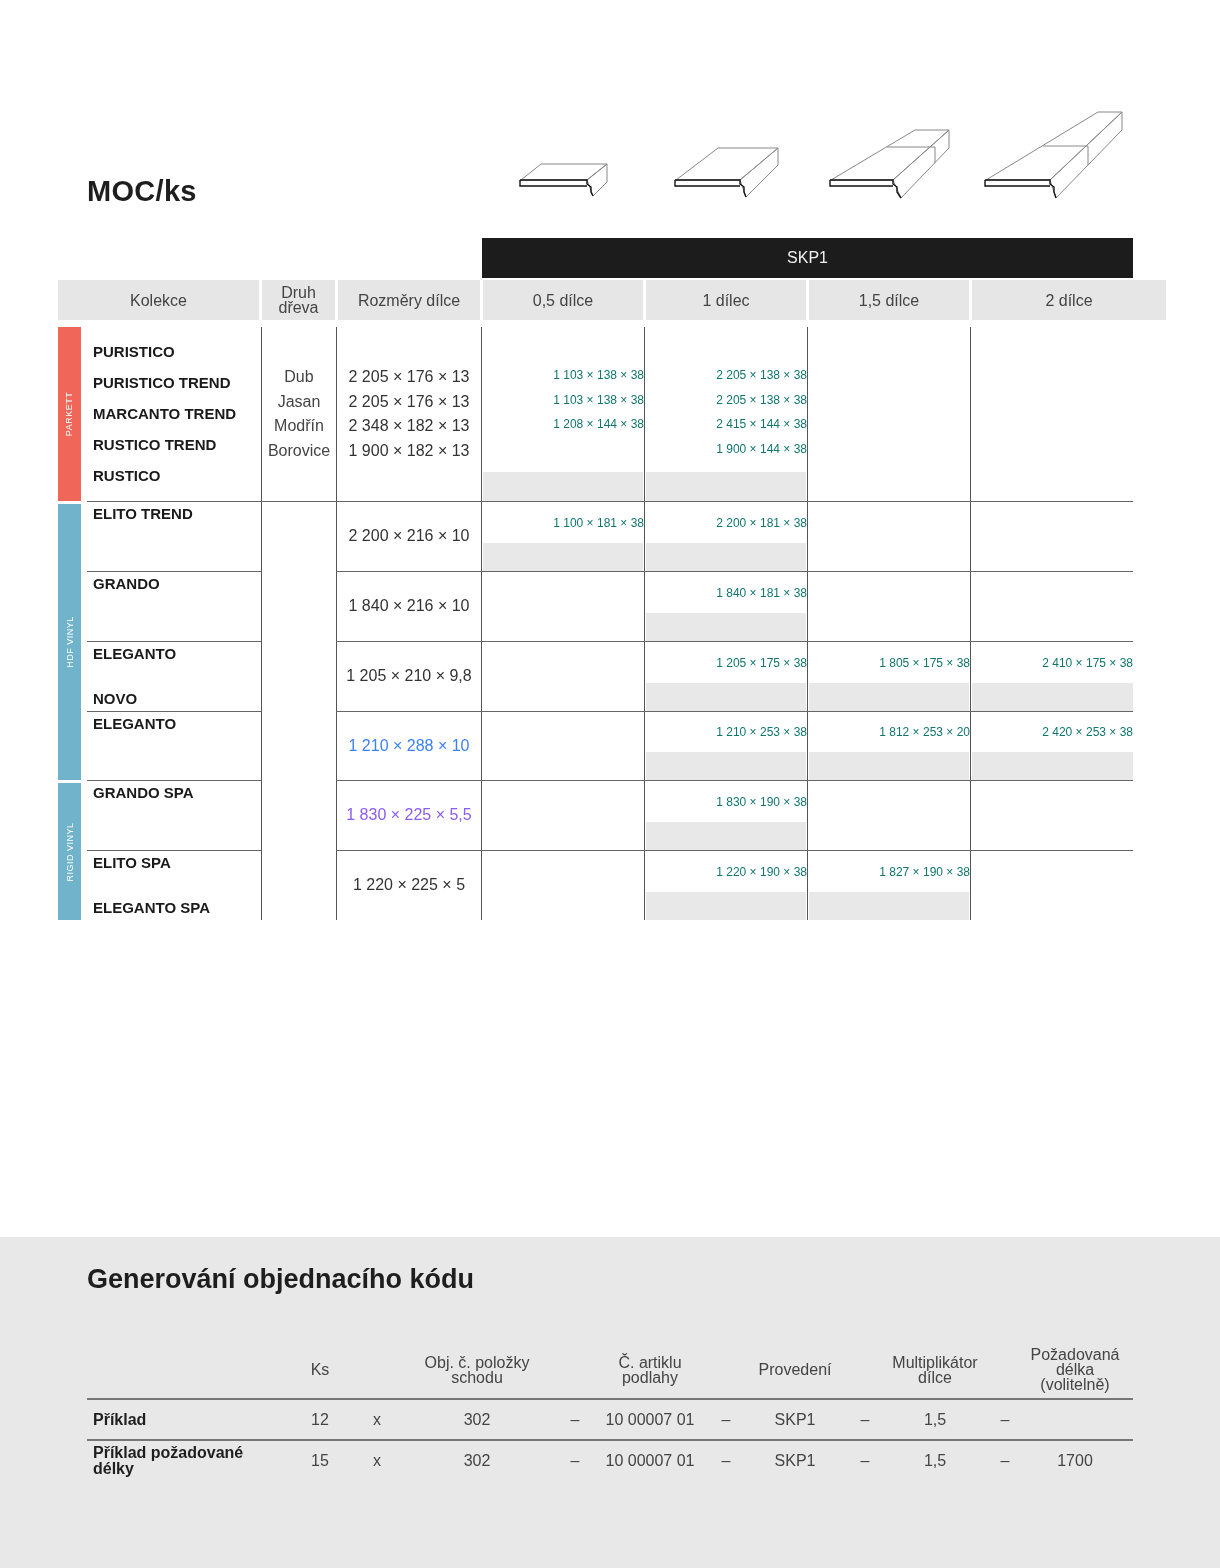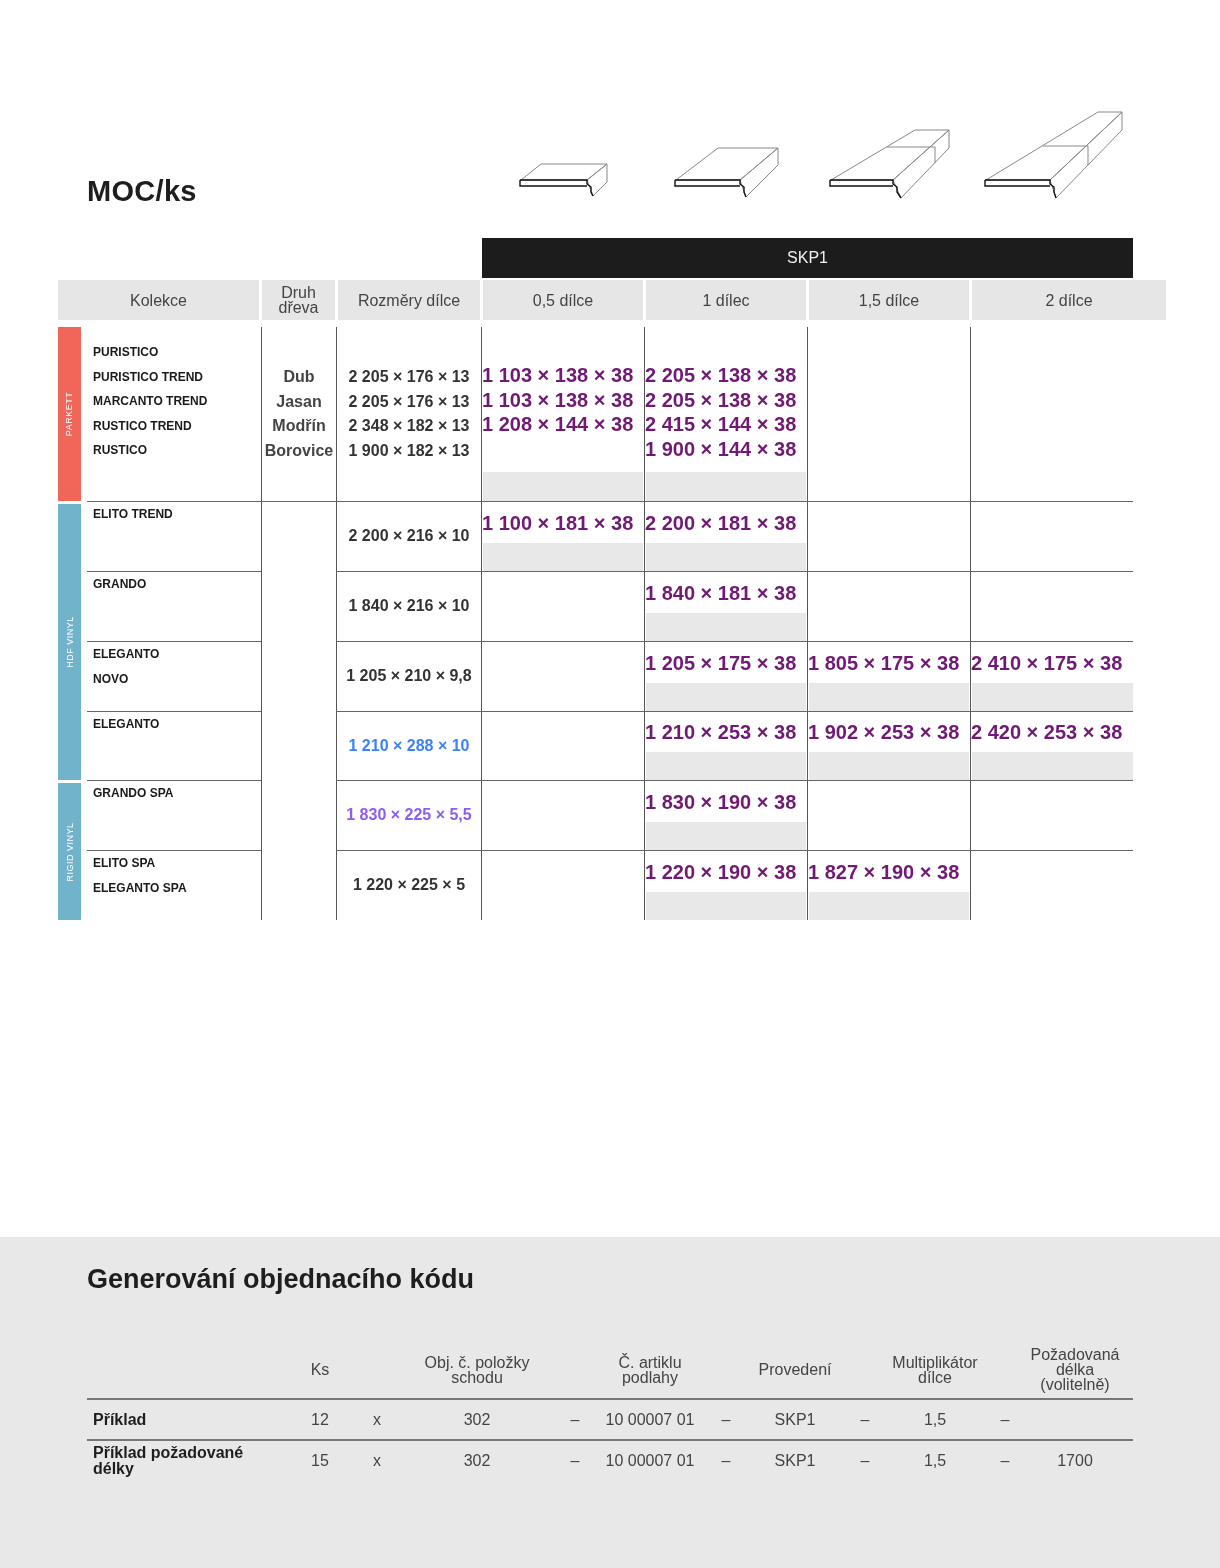--- a/index.html
+++ b/index.html
@@ -13,24 +13,24 @@
   .skp-bar { position: absolute; left: 482px; top: 238px; width: 651px; height: 40px; background: #1c1c1c; color: #f0f0f0; font-size: 16px; display: flex; align-items: center; justify-content: center; }
 
   .hdr { position: absolute; top: 280px; height: 40px; background: #e6e6e6; color: #444; font-size: 16px; display: flex; align-items: center; justify-content: center; text-align: center; line-height: 15px; }
 
   .band { position: absolute; left: 58px; width: 23px; display: flex; align-items: center; justify-content: center; }
   .band span { transform: rotate(-90deg); white-space: nowrap; color: #fff; font-size: 9px; letter-spacing: 0.5px; }
 
   .vline { position: absolute; width: 1px; background: #555; }
   .hline { position: absolute; height: 1px; background: #666; }
 
-  .cell { position: absolute; display: flex; flex-direction: column; font-weight: bold; }
-  .coll { font-weight: bold; font-size: 12px; color: #1a1a1a; line-height: 24.5px; justify-content: flex-start; padding-left: 7px; }
+  .cell { position: absolute; display: flex; flex-direction: column; }
+  .coll { font-weight: bold; font-size: 15px; color: #1a1a1a; line-height: 24.5px; justify-content: space-between; padding-left: 7px; }
   .center-txt { align-items: center; justify-content: center; font-size: 16px; color: #444; line-height: 24.5px; text-align: center; }
-  .dim-cell { align-items: flex-start; font-size: 20px; color: #701a75; line-height: 24.5px; padding-top: 6px; }
+  .dim-cell { align-items: flex-end; font-size: 12px; color: #0f766e; line-height: 24.5px; padding-top: 6px; }
   .shade { position: absolute; background: #e8e8e8; }
 
   
   .bottom { position: absolute; left: 0; top: 1237px; width: 1220px; height: 331px; background: #e8e8e8; }
   .b-title { position: absolute; left: 87px; top: 1264px; font-size: 27px; font-weight: bold; color: #1e1e1e; }
   .b-hdr { position: absolute; font-size: 16px; color: #444; text-align: center; line-height: 15px; }
   .b-cell { position: absolute; font-size: 16px; color: #444; text-align: center; }
   .b-label { position: absolute; left: 93px; font-size: 16px; font-weight: bold; color: #1e1e1e; line-height: 16px; }
   .b-line { position: absolute; left: 87px; width: 1046px; height: 2px; background: #777; }
 </style>
@@ -192,21 +192,21 @@
 <div class="cell coll" style="left:86px;top:712px;width:174px;height:68px">
   <div>ELEGANTO</div>
 </div>
 <div class="cell center-txt" style="left:337px;top:712px;width:144px;height:68px;color:#3b82f6">
   <div>1 210 × 288 × 10</div>
 </div>
 <div class="cell dim-cell" style="left:645px;top:714px;width:162px">
   <div>1 210 × 253 × 38</div>
 </div>
 <div class="cell dim-cell" style="left:808px;top:714px;width:162px">
-  <div>1 902 × 253 × 38</div>
+  <div>1 812 × 253 × 20</div>
 </div>
 <div class="cell dim-cell" style="left:971px;top:714px;width:162px">
   <div>2 420 × 253 × 38</div>
 </div>
 
 <div class="cell coll" style="left:86px;top:781px;width:174px;height:69px">
   <div>GRANDO SPA</div>
 </div>
 <div class="cell center-txt" style="left:337px;top:781px;width:144px;height:69px;color:#8b5cf6">
   <div>1 830 × 225 × 5,5</div>

